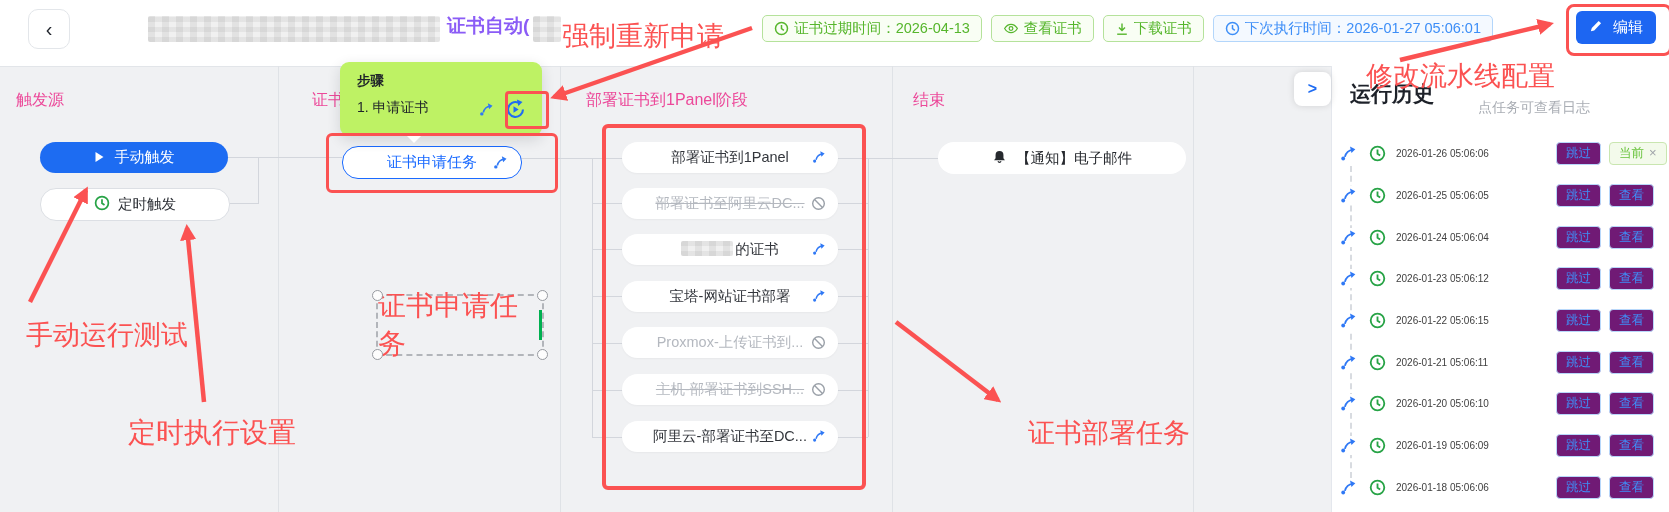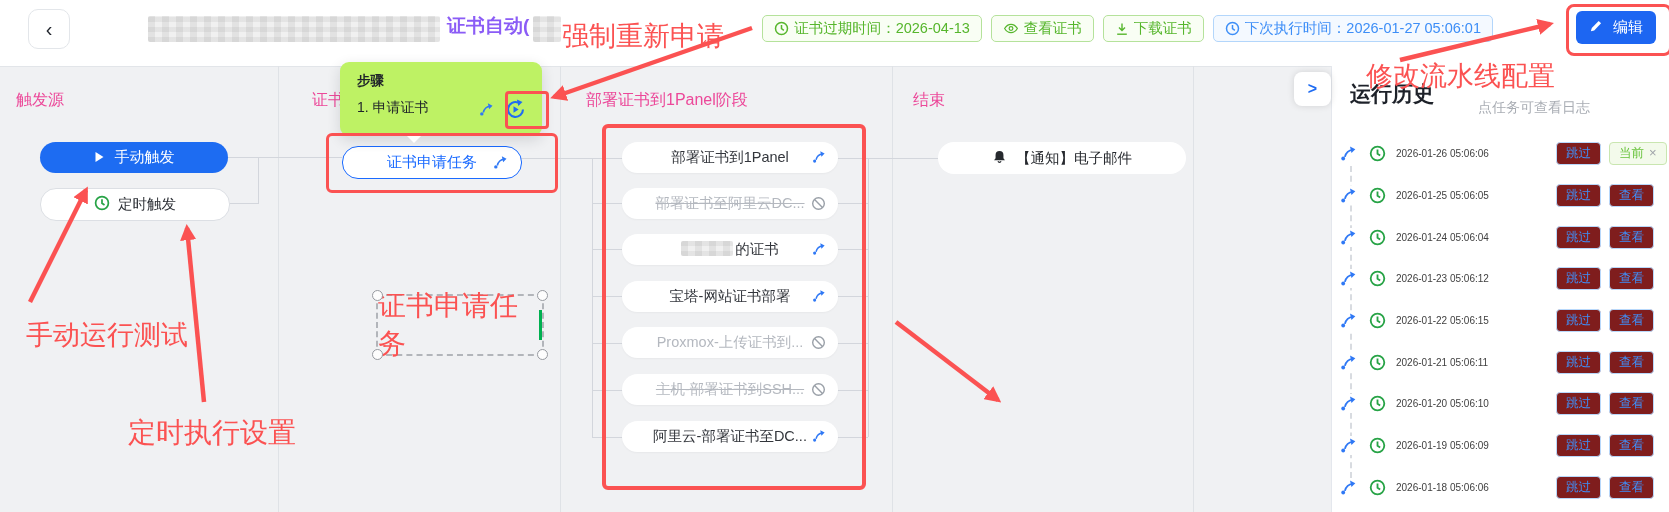--- a/index.html
+++ b/index.html
@@ -73,21 +73,21 @@
   .collapse-btn{position:absolute;left:1294px;top:72px;width:37px;height:34px;background:#fff;border-radius:8px;
                 box-shadow:0 0 7px rgba(0,0,0,.13);display:flex;align-items:center;justify-content:center;
                 color:#1f6cf2;font-size:16px;font-weight:bold;z-index:5;cursor:pointer;}
   .run-title{position:absolute;left:1350px;top:80px;font-size:21px;font-weight:bold;color:#1d2129;}
   .run-hint{position:absolute;left:1478px;top:99px;font-size:14px;color:#a9adb4;}
   .dash-line{position:absolute;left:1350px;top:166px;height:312px;width:0;border-left:2px dashed #d8dbe0;}
   .hrow{position:absolute;left:1338px;height:28px;display:flex;align-items:center;gap:8px;z-index:2;}
   .hrow .ic{background:#fff;padding:1px 2px;display:flex;}
   .hrow .dt{font-size:10px;color:#404040;width:152px;}
   .mini-badge{font-size:12.5px;padding:2px 9px;border-radius:4px;white-space:nowrap;cursor:pointer;}
-  .mb-blue{color:#3f8ef7;background:#7f1d1d;border:1px solid #b8d8fb;}
+  .mb-blue{color:#3f8ef7;background:#701a75;border:1px solid #b8d8fb;}
   .mb-green{color:#67c23a;background:#f3faeb;border:1px solid #c9e6b0;}
   .mb-green .x{color:#9fa3a9;margin-left:5px;font-size:13px;}
 </style>
 </head>
 <body>
 
 <div class="screen">
 
   <div class="header">
     <div class="back-btn">
@@ -277,20 +277,21 @@
   </div>
 
   <div class="red-box" style="left:505px;top:91px;width:38px;height:32px;border-width:3px;border-radius:4px;z-index:25;"></div>
   <div class="red-box" style="left:326px;top:133px;width:226px;height:54px;"></div>
   <div class="red-box" style="left:602px;top:124px;width:256px;height:358px;border-width:4px;"></div>
   <div class="red-box" style="left:1566px;top:4px;width:100px;height:46px;border-radius:8px;"></div>
 
   <div class="red-text" style="left:562px;top:18px;font-size:27px;">强制重新申请</div>
   <div class="red-text" style="left:26px;top:317px;font-size:27px;">手动运行测试</div>
   <div class="red-text" style="left:128px;top:414px;font-size:28px;">定时执行设置</div>
+  <div class="red-text" style="left:1028px;top:415px;font-size:27px;">证书部署任务</div>
   <div class="red-text" style="left:1366px;top:58px;font-size:27px;">修改流水线配置</div>
 
   <div class="sel-box">
     <span class="handle h-tl"></span>
     <span class="handle h-tr"></span>
     <span class="handle h-bl"></span>
     <span class="handle h-br"></span>
     <span class="sel-text">证书申请任务</span>
       <span class="caret"></span>
   </div>

